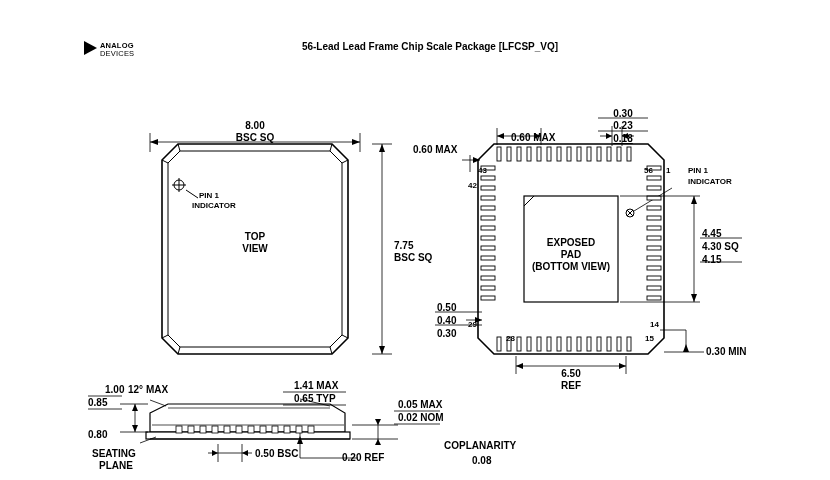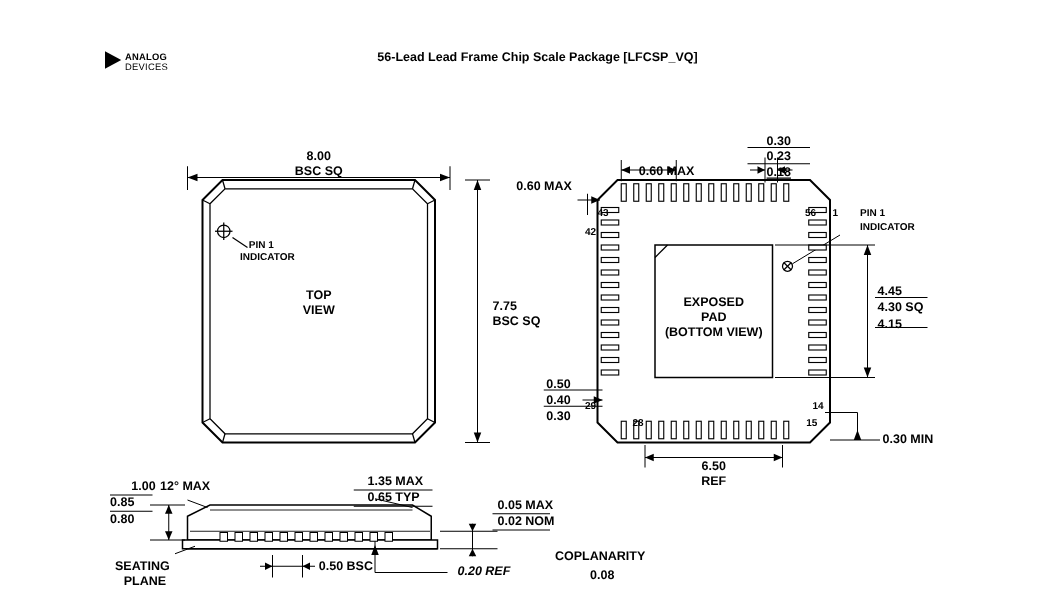--- a/index.html
+++ b/index.html
@@ -284,32 +284,32 @@
   <div class="abs t8" style="left:468px;top:181px;">42</div>
   <div class="abs t8" style="left:644px;top:166px;">56</div>
   <div class="abs t8" style="left:666px;top:166px;">1</div>
   <div class="abs t8" style="left:468px;top:320px;">29</div>
   <div class="abs t8" style="left:478px;top:334px;margin-left:28px;">28</div>
   <div class="abs t8" style="left:650px;top:320px;">14</div>
   <div class="abs t8" style="left:645px;top:334px;">15</div>
 
   <div class="abs t" style="left:88px;top:384px;margin-left:17px;">1.00</div>
   <div class="abs t" style="left:88px;top:397px;">0.85</div>
-  <div class="abs t" style="left:88px;top:410px;">0.80</div>
+  <div class="abs t" style="left:88px;top:429px;">0.80</div>
   <div class="abs t" style="left:128px;top:384px;">12° MAX</div>
 
-  <div class="abs t" style="left:294px;top:380px;">1.35 MAX</div>
+  <div class="abs t" style="left:294px;top:380px;">1.41 MAX</div>
   <div class="abs t" style="left:294px;top:393px;">0.65 TYP</div>
 
   <div class="abs t" style="left:398px;top:399px;">0.05 MAX</div>
   <div class="abs t" style="left:398px;top:412px;">0.02 NOM</div>
 
   <div class="abs t" style="left:92px;top:448px;">SEATING</div>
   <div class="abs t" style="left:99px;top:460px;">PLANE</div>
 
   <div class="abs t" style="left:255px;top:448px;">0.50 BSC</div>
-  <div class="abs t" style="left:366px;top:452px;font-style:italic;">0.20 REF</div>
+  <div class="abs t" style="left:342px;top:452px;">0.20 REF</div>
 
   <div class="abs t" style="left:444px;top:440px;">COPLANARITY</div>
   <div class="abs t" style="left:472px;top:455px;">0.08</div>
 
   <div class="page-num">9</div>
 </div>
 
 </body></html>

